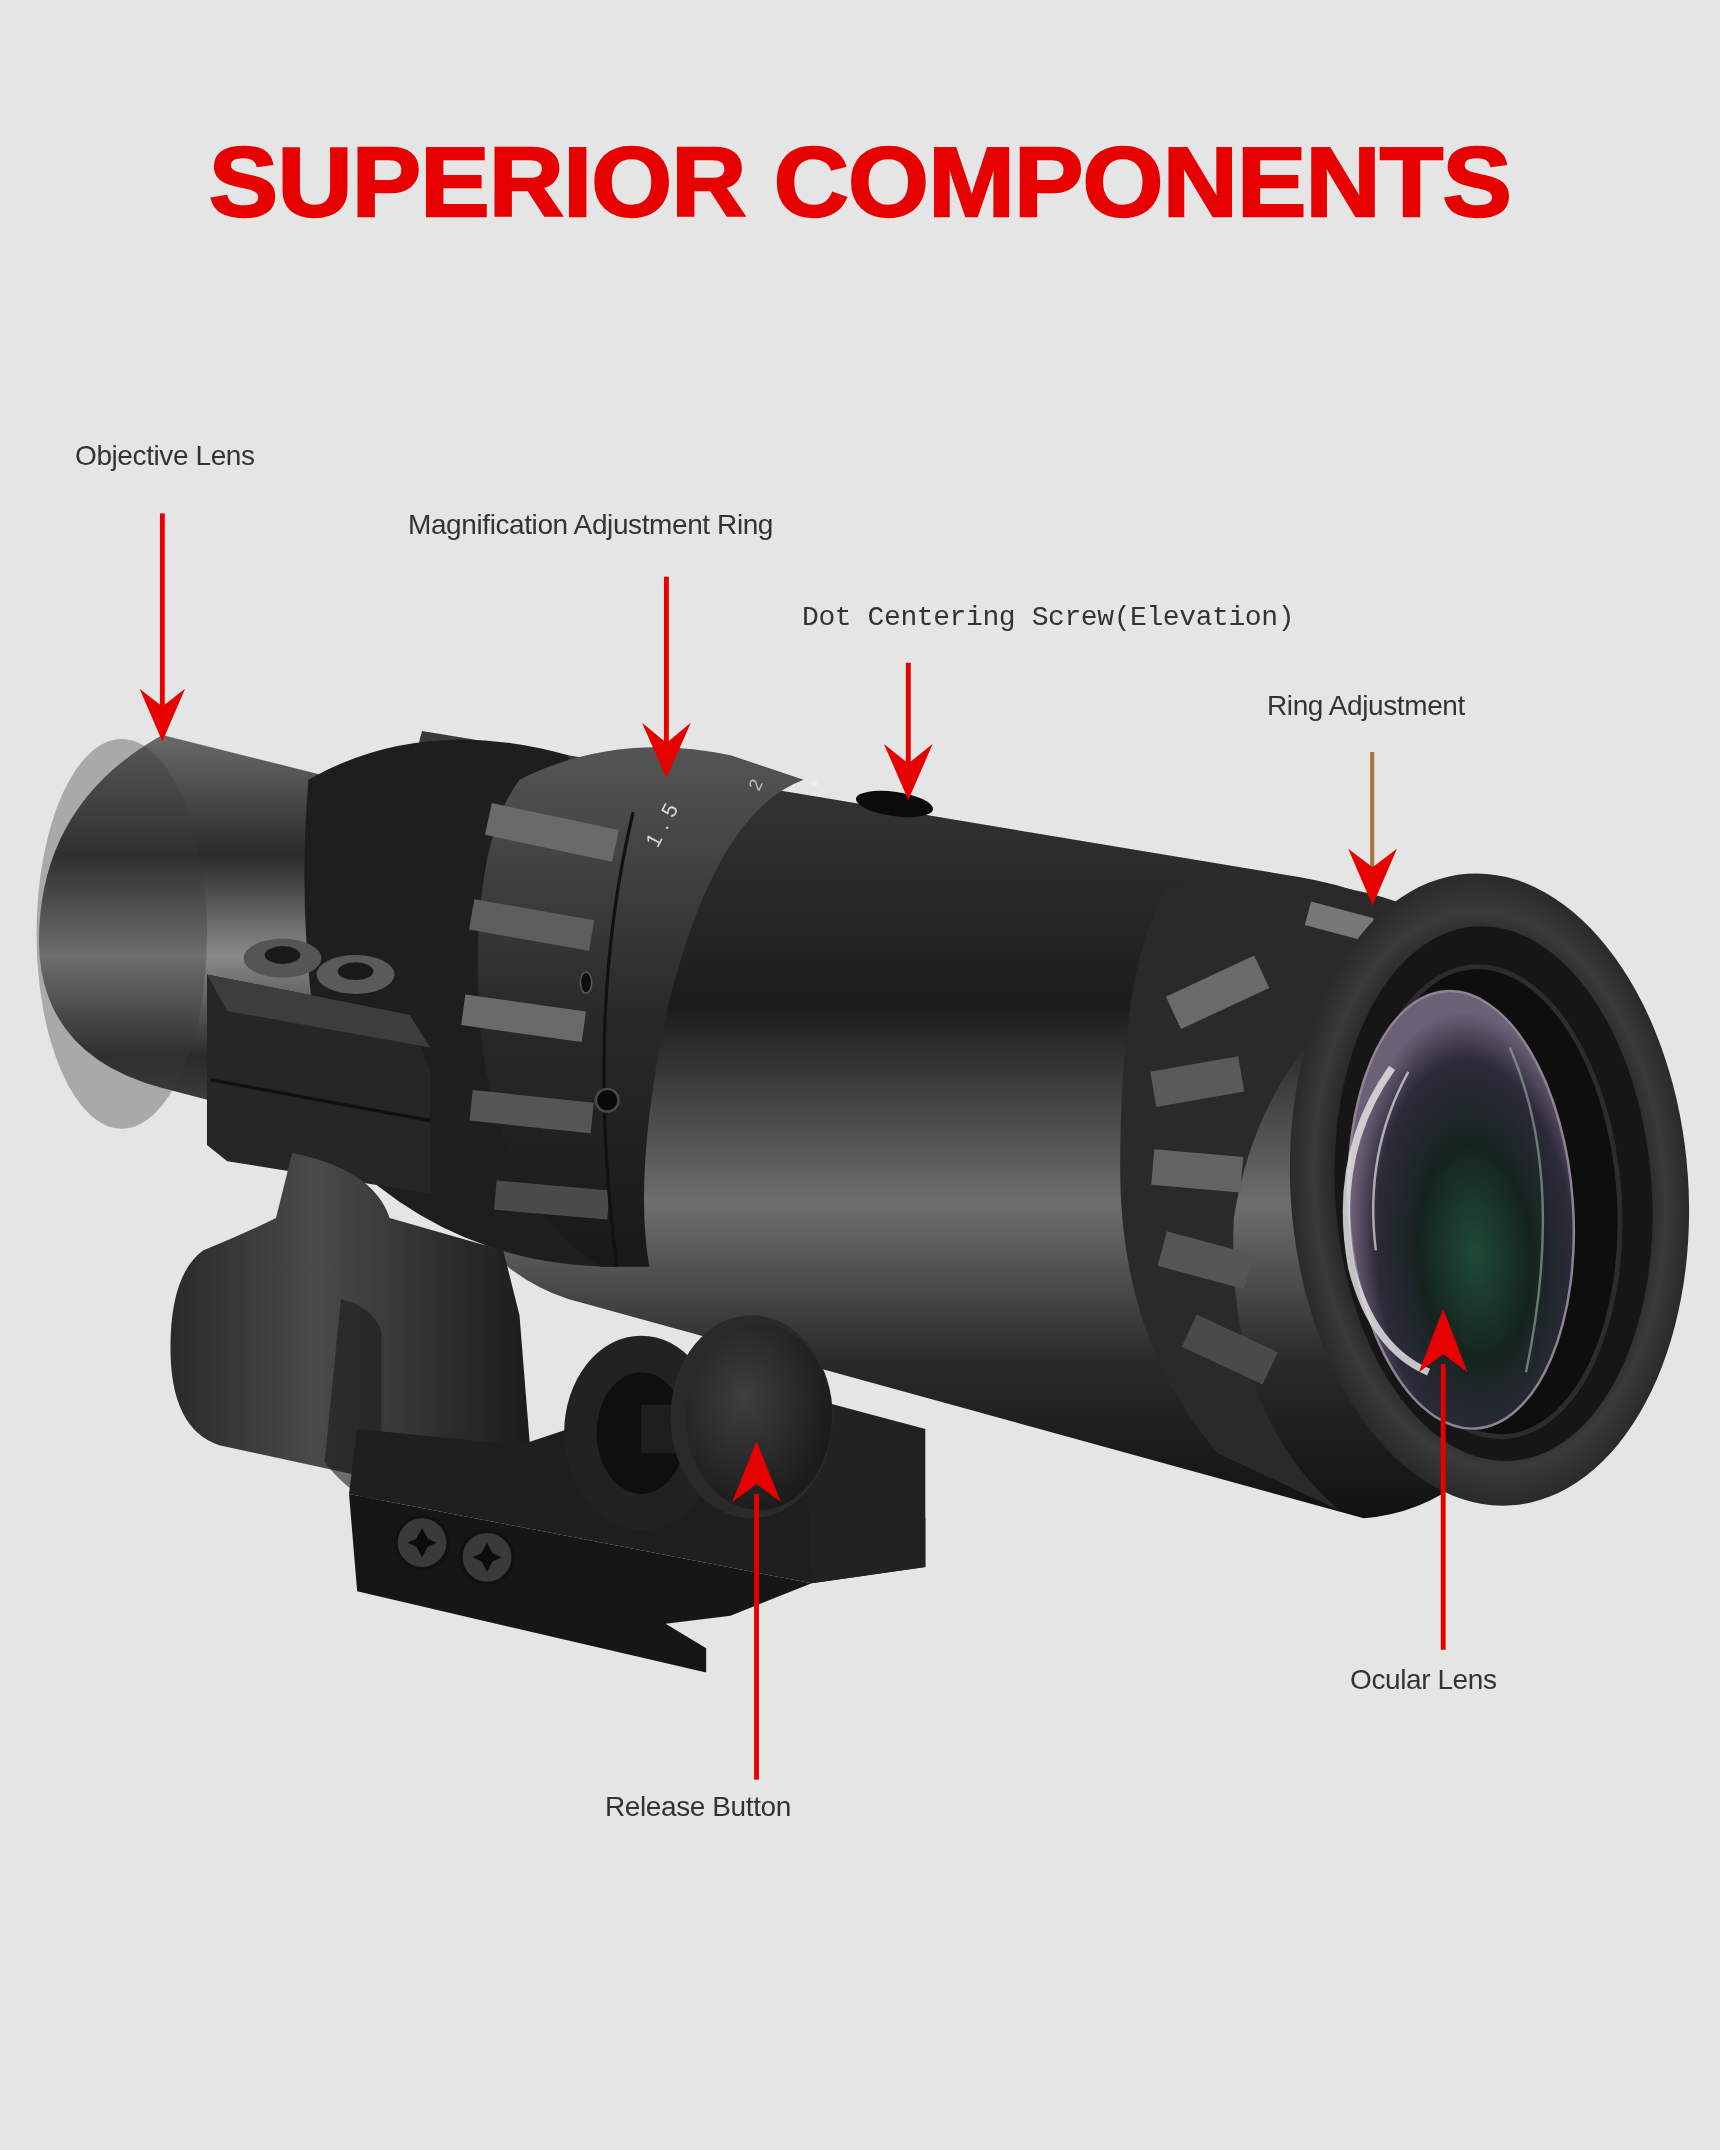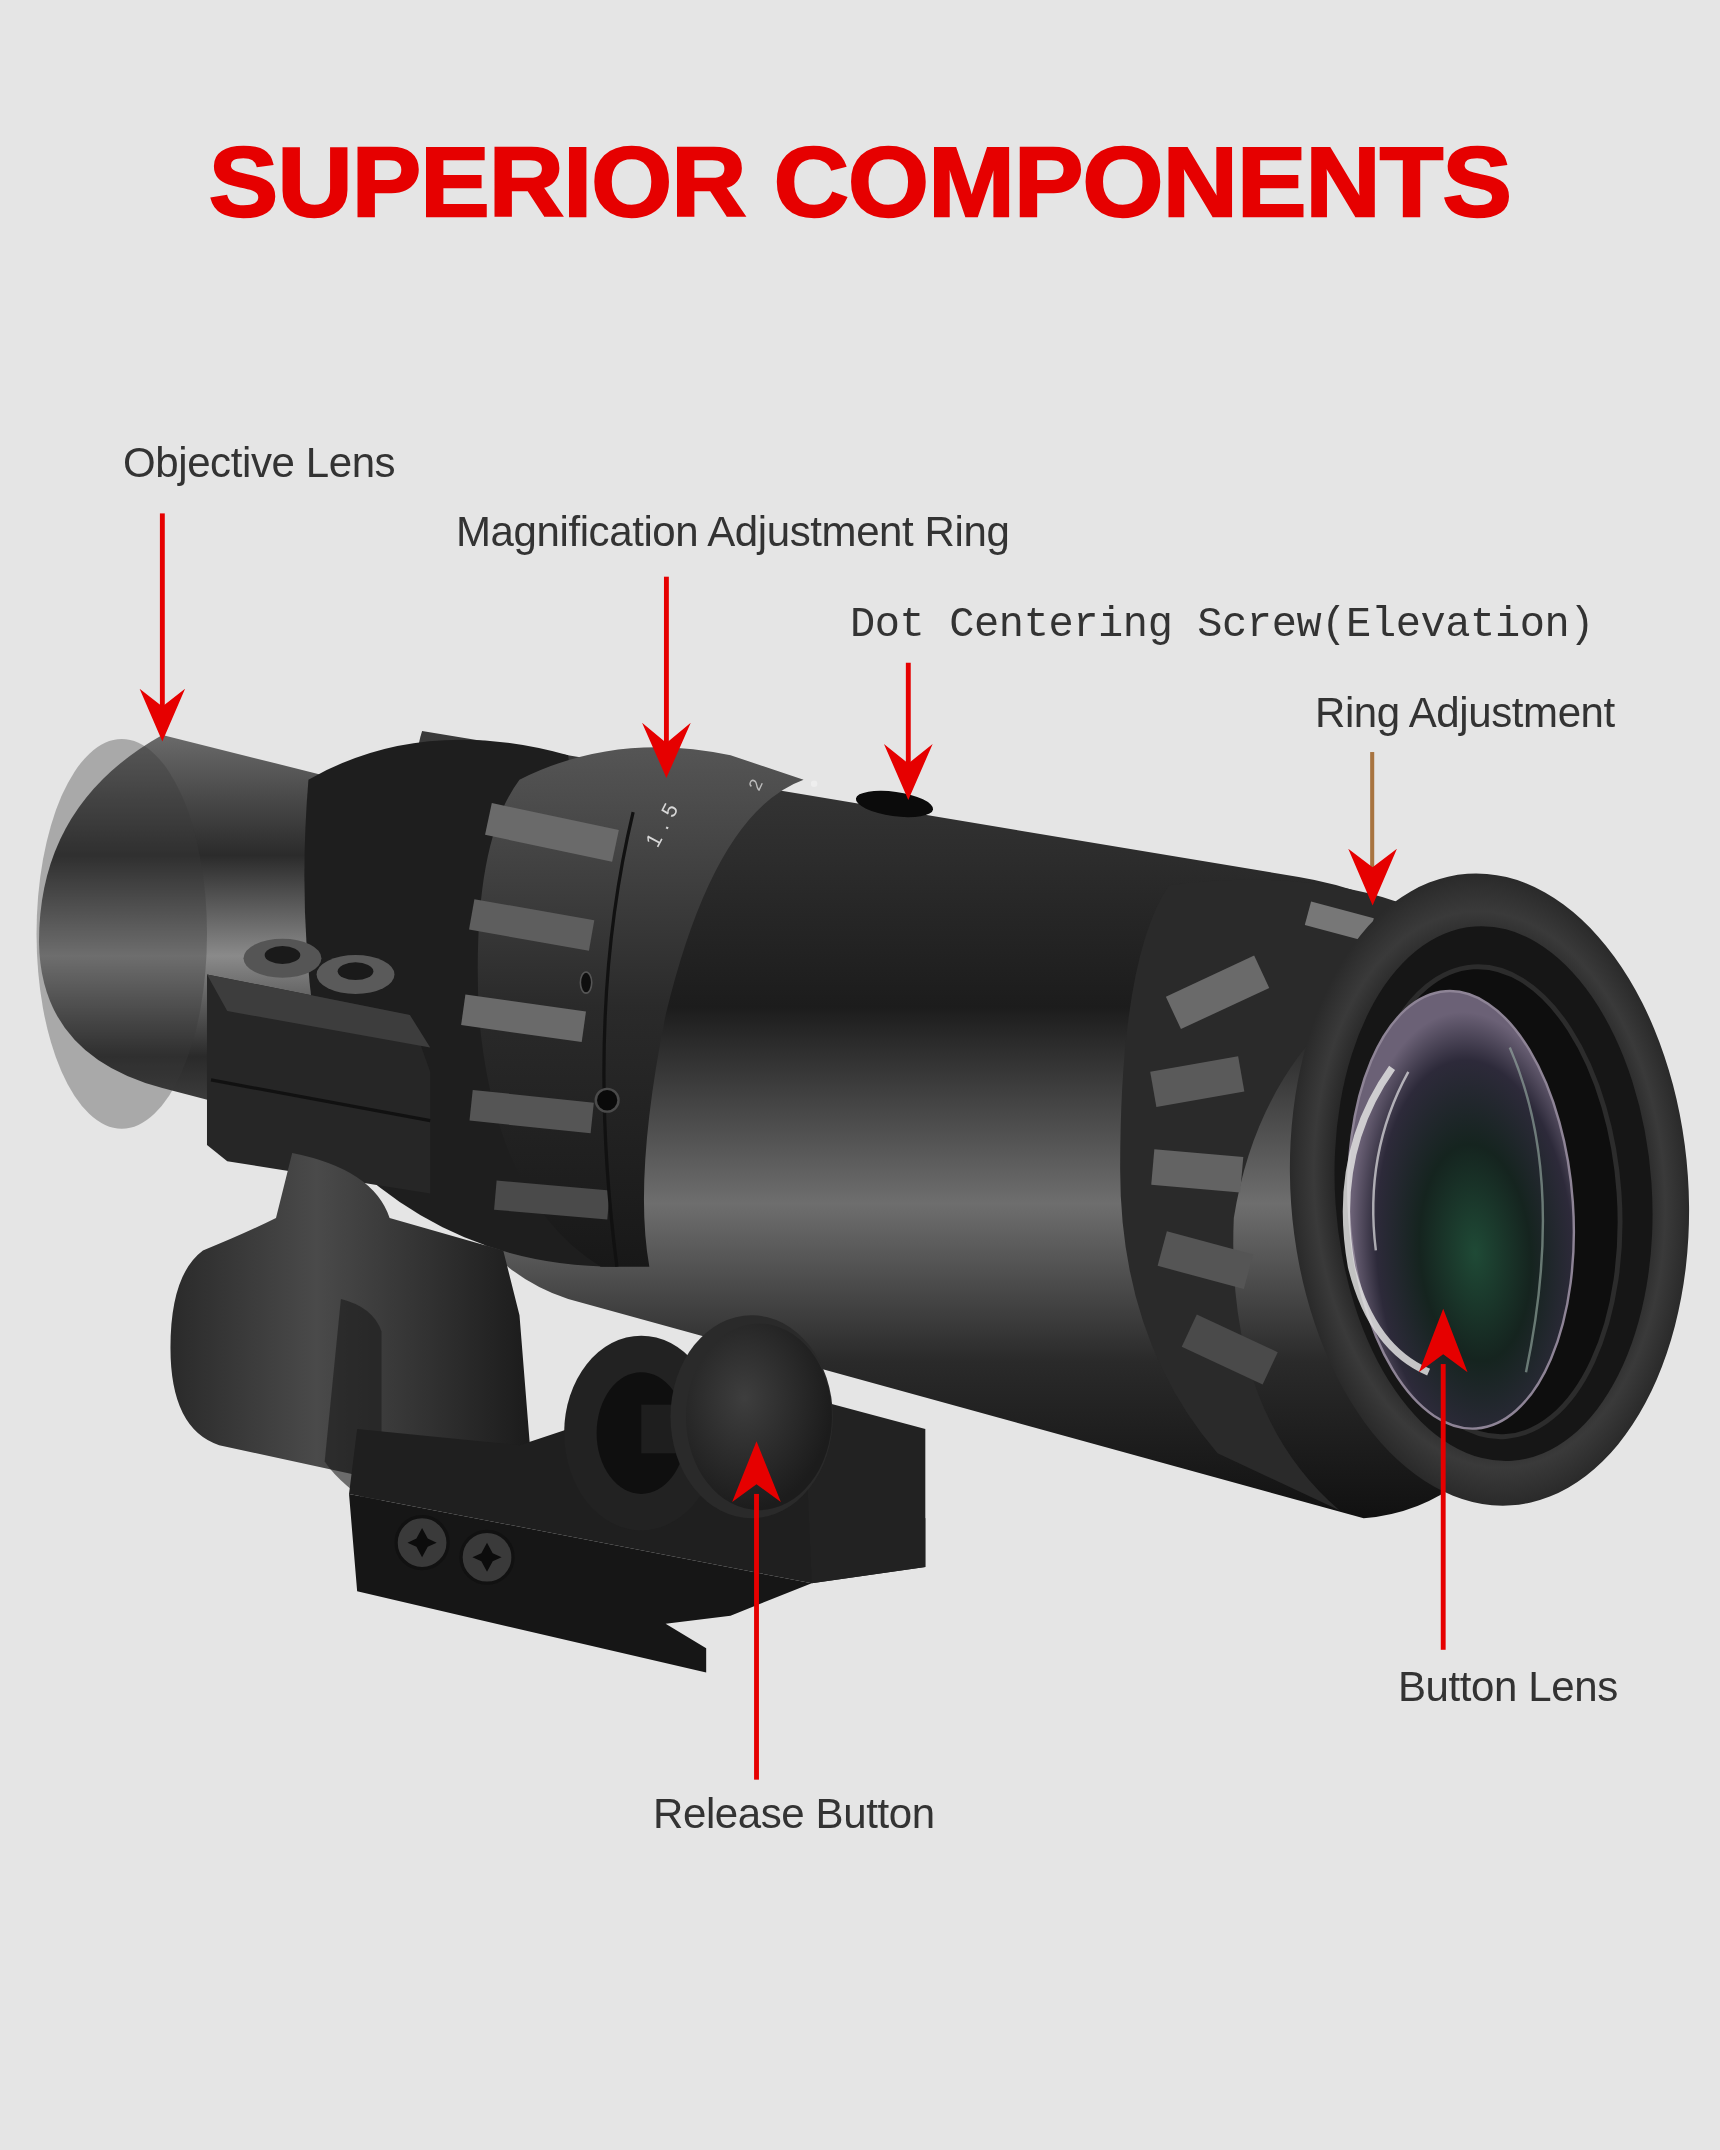--- a/index.html
+++ b/index.html
@@ -1,18 +1,18 @@
 <!DOCTYPE html>
 <html style="font-size:13px"><head>
 <meta charset="utf-8">
 <style>
   html, body { margin:0; padding:0; }
   body { width:1720px; height:2151px; background:#e5e5e5; position:relative; overflow:hidden; font-family:"Liberation Sans", sans-serif; }
   .title { position:absolute; left:0; top:130px; width:1720px; text-align:center; font-family:"Liberation Sans", sans-serif; font-weight:900; font-size:104px; letter-spacing:-0.8px; color:#e60000; line-height:1; transform:scaleY(0.95); -webkit-text-stroke:2.4px #e60000; }
-  .label { position:absolute; font-family:"Liberation Sans", sans-serif; font-size:42px; color:#333333; line-height:1; white-space:nowrap; letter-spacing:-0.4px;margin-left:48px; }
+  .label { position:absolute; font-family:"Liberation Sans", sans-serif; font-size:28px; color:#333333; line-height:1; white-space:nowrap; letter-spacing:-0.4px; }
   svg.art { position:absolute; left:0; top:0; }
 </style>
 </head>
 <body>
 
 <div class="title">SUPERIOR COMPONENTS</div>
 
 <svg class="art" width="1720" height="2151" viewBox="0 0 2119 2649">
   <defs>
     <linearGradient id="tubeV" x1="0" y1="0" x2="0" y2="1">
@@ -167,15 +167,15 @@
   <g>
     <rect x="929" y="1840" width="6" height="352" fill="#e60000"></rect>
     <polygon points="902,1850 932,1828 962,1850 932,1775" fill="#e60000"></polygon>
   </g>
 </svg>
 
 <div class="label" style="left:75px; top:442px;">Objective Lens</div>
 <div class="label" style="left:408px; top:511px;">Magnification Adjustment Ring</div>
 <div class="label" style="left:802px; top:604px;font-family:Liberation Mono, monospace;">Dot Centering Screw(Elevation)</div>
 <div class="label" style="left:1267px; top:692px;">Ring Adjustment</div>
-<div class="label" style="left:1350px; top:1666px;">Button Lens</div>
+<div class="label" style="left:1350px; top:1666px;">Ocular Lens</div>
 <div class="label" style="left:605px; top:1793px;">Release Button</div>
 
 
 </body></html>

